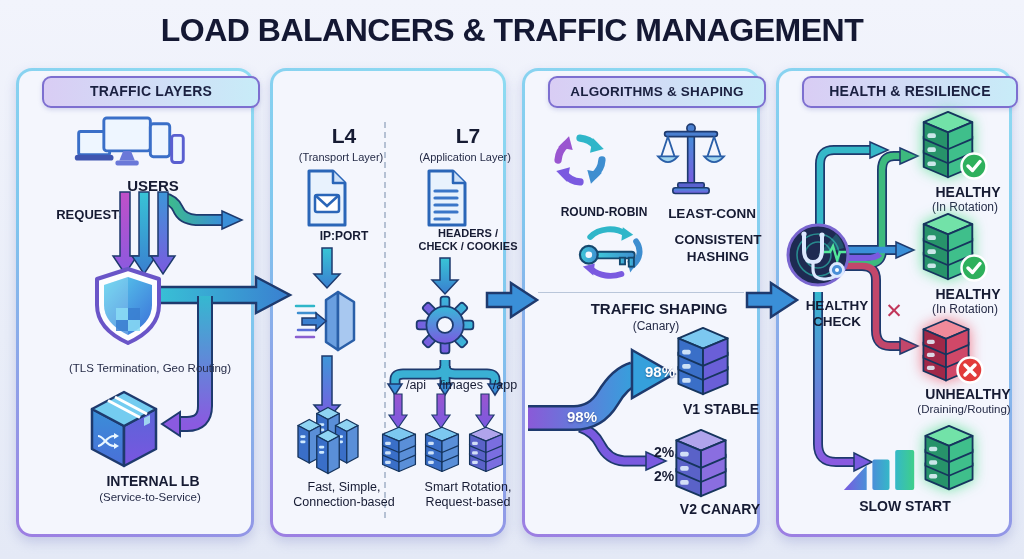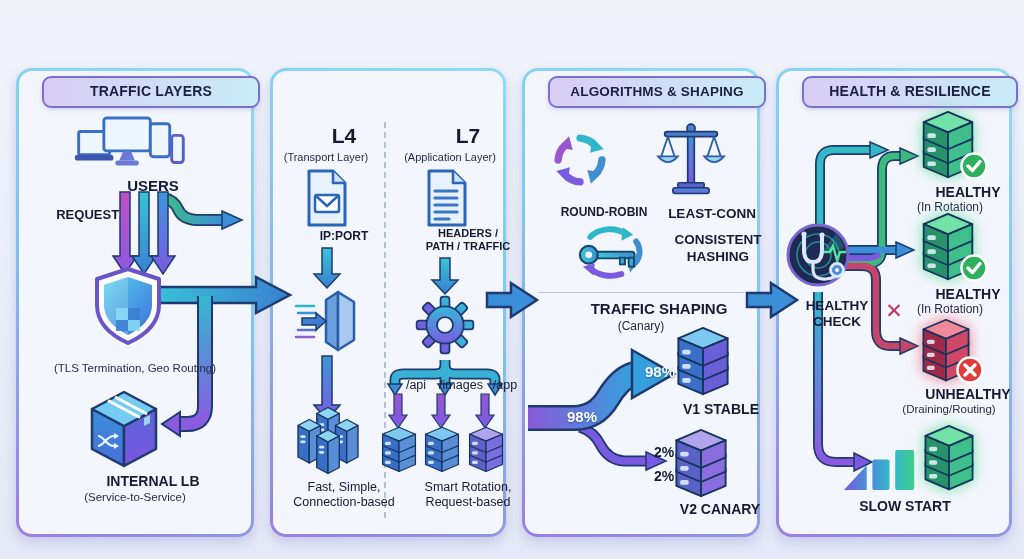--- a/index.html
+++ b/index.html
@@ -13,21 +13,21 @@
     box-shadow:0 5px 12px rgba(110,120,190,.28);}
   .panel .bg{position:absolute;left:3px;top:3px;right:3px;bottom:3px;background:#f4f6fd;border-radius:13px;}
   .panel>*{position:absolute;}
   .panel>*:not(.bg){z-index:3;}
   .overlay{position:absolute;left:0;top:0;z-index:2;overflow:visible;}
   .pill{left:26px;top:8px;height:28px;border:2px solid #7d6fd0;border-radius:9px;
     background:linear-gradient(90deg,#d9cdf4,#c8ecf8);
     text-align:center;font-size:14px;font-weight:700;color:#1a2040;line-height:27px;letter-spacing:.2px;
     box-shadow:0 2px 4px rgba(110,120,190,.25);}
   .lbl{text-align:center;color:#161b33;font-weight:700;line-height:1.12;font-size:14px;margin-left:18px;}
-  .sub{text-align:center;color:#262c48;font-weight:400;line-height:1.1;font-size:11.5px;}
+  .sub{text-align:center;color:#262c48;font-weight:400;line-height:1.1;font-size:11.5px;margin-left:15px;}
   .white{color:#fff;text-shadow:0 1px 2px rgba(20,30,80,.45);}
   svg.abs{position:absolute;overflow:visible;}
   .glowG{filter:drop-shadow(0 0 7px rgba(90,225,150,.85));}
   .glowR{filter:drop-shadow(0 0 7px rgba(240,90,110,.8));}
   .dash-div{border-left:2px dashed #a6b5ca;opacity:.8;}
   .hr{border-top:1.5px solid #b9c6da;}
 </style>
 </head>
 <body>
 
@@ -126,20 +126,21 @@
           <polygon points="17,2 32,10 17,18 2,10" fill="#8fd4f2"></polygon>
           <polygon points="2,10 17,18 17,60 2,52" fill="#3a6fc8"></polygon>
           <polygon points="32,10 17,18 17,60 32,52" fill="#5a8fd8"></polygon>
           <rect x="5" y="23" width="7" height="3.5" rx="1.5" fill="#cfeaff" stroke="none"></rect>
           <rect x="5" y="30" width="7" height="3.5" rx="1.5" fill="#cfeaff" stroke="none"></rect>
         </g>
       </symbol>
     </defs>
   </svg>
 
+  <div class="title">LOAD BALANCERS &amp; TRAFFIC MANAGEMENT</div>
 
   <div class="panel" style="left:16px;width:238px;">
     <div class="bg"></div>
     <div class="pill" style="width:214px;">TRAFFIC LAYERS</div>
 
     <svg class="abs" style="left:58px;top:48px;" width="112" height="62" viewBox="0 0 114 64">
       <rect x="4" y="16" width="32" height="24" rx="2" fill="#eef6ff" stroke="#3a6fc8" stroke-width="3"></rect>
       <rect x="0" y="40" width="40" height="6" rx="3" fill="#3f55b0"></rect>
       <rect x="30" y="2" width="48" height="34" rx="3" fill="#eef6ff" stroke="#3a6fc8" stroke-width="3"></rect>
       <polygon points="50,36 58,36 62,46 46,46" fill="#6a78d8"></polygon>
@@ -236,21 +237,21 @@
     <div class="lbl" style="left:124px;top:56px;width:112px;font-size:21px;">L7</div>
     <div class="sub" style="left:124px;top:83px;width:112px;font-size:11px;">(Application Layer)</div>
     <svg class="abs" style="left:153px;top:100px;" width="48" height="60" viewBox="0 0 48 60">
       <path d="M6,3 H30 L42,15 V57 H6 Z" fill="#e8f2fd" stroke="#2a66b8" stroke-width="3" stroke-linejoin="round"></path>
       <path d="M30,3 V15 H42" fill="#cfe2f8" stroke="#2a66b8" stroke-width="2.5" stroke-linejoin="round"></path>
       <g stroke="#3a76c8" stroke-width="3.2" stroke-linecap="round">
         <path d="M12,23 H34 M12,30 H34 M12,37 H34 M12,44 H34 M12,51 H26"></path>
       </g>
     </svg>
     <div class="lbl" style="left:124px;top:159px;width:112px;font-size:11px;">HEADERS /</div>
-    <div class="lbl" style="left:124px;top:172px;width:112px;font-size:11px;">PATH / TRAFFIC</div>
+    <div class="lbl" style="left:124px;top:172px;width:112px;font-size:11px;">CHECK / COOKIES</div>
     <svg class="abs" style="left:161px;top:190px;" width="28" height="36" viewBox="0 0 28 36">
       <polygon points="9,0 19,0 19,22 27,22 14,36 1,22 9,22" fill="url(#gVtb)" stroke="#1e3a6e" stroke-width="1.5"></polygon>
     </svg>
     <svg class="abs" style="left:144px;top:226px;" width="62" height="62" viewBox="0 0 70 70">
       <g fill="url(#gGear)" stroke="#1d3a6e" stroke-width="2">
         <rect x="30" y="3" width="10" height="64" rx="3"></rect>
         <rect x="30" y="3" width="10" height="64" rx="3" transform="rotate(45 35 35)"></rect>
         <rect x="30" y="3" width="10" height="64" rx="3" transform="rotate(90 35 35)"></rect>
         <rect x="30" y="3" width="10" height="64" rx="3" transform="rotate(135 35 35)"></rect>
         <circle cx="35" cy="35" r="21"></circle>

